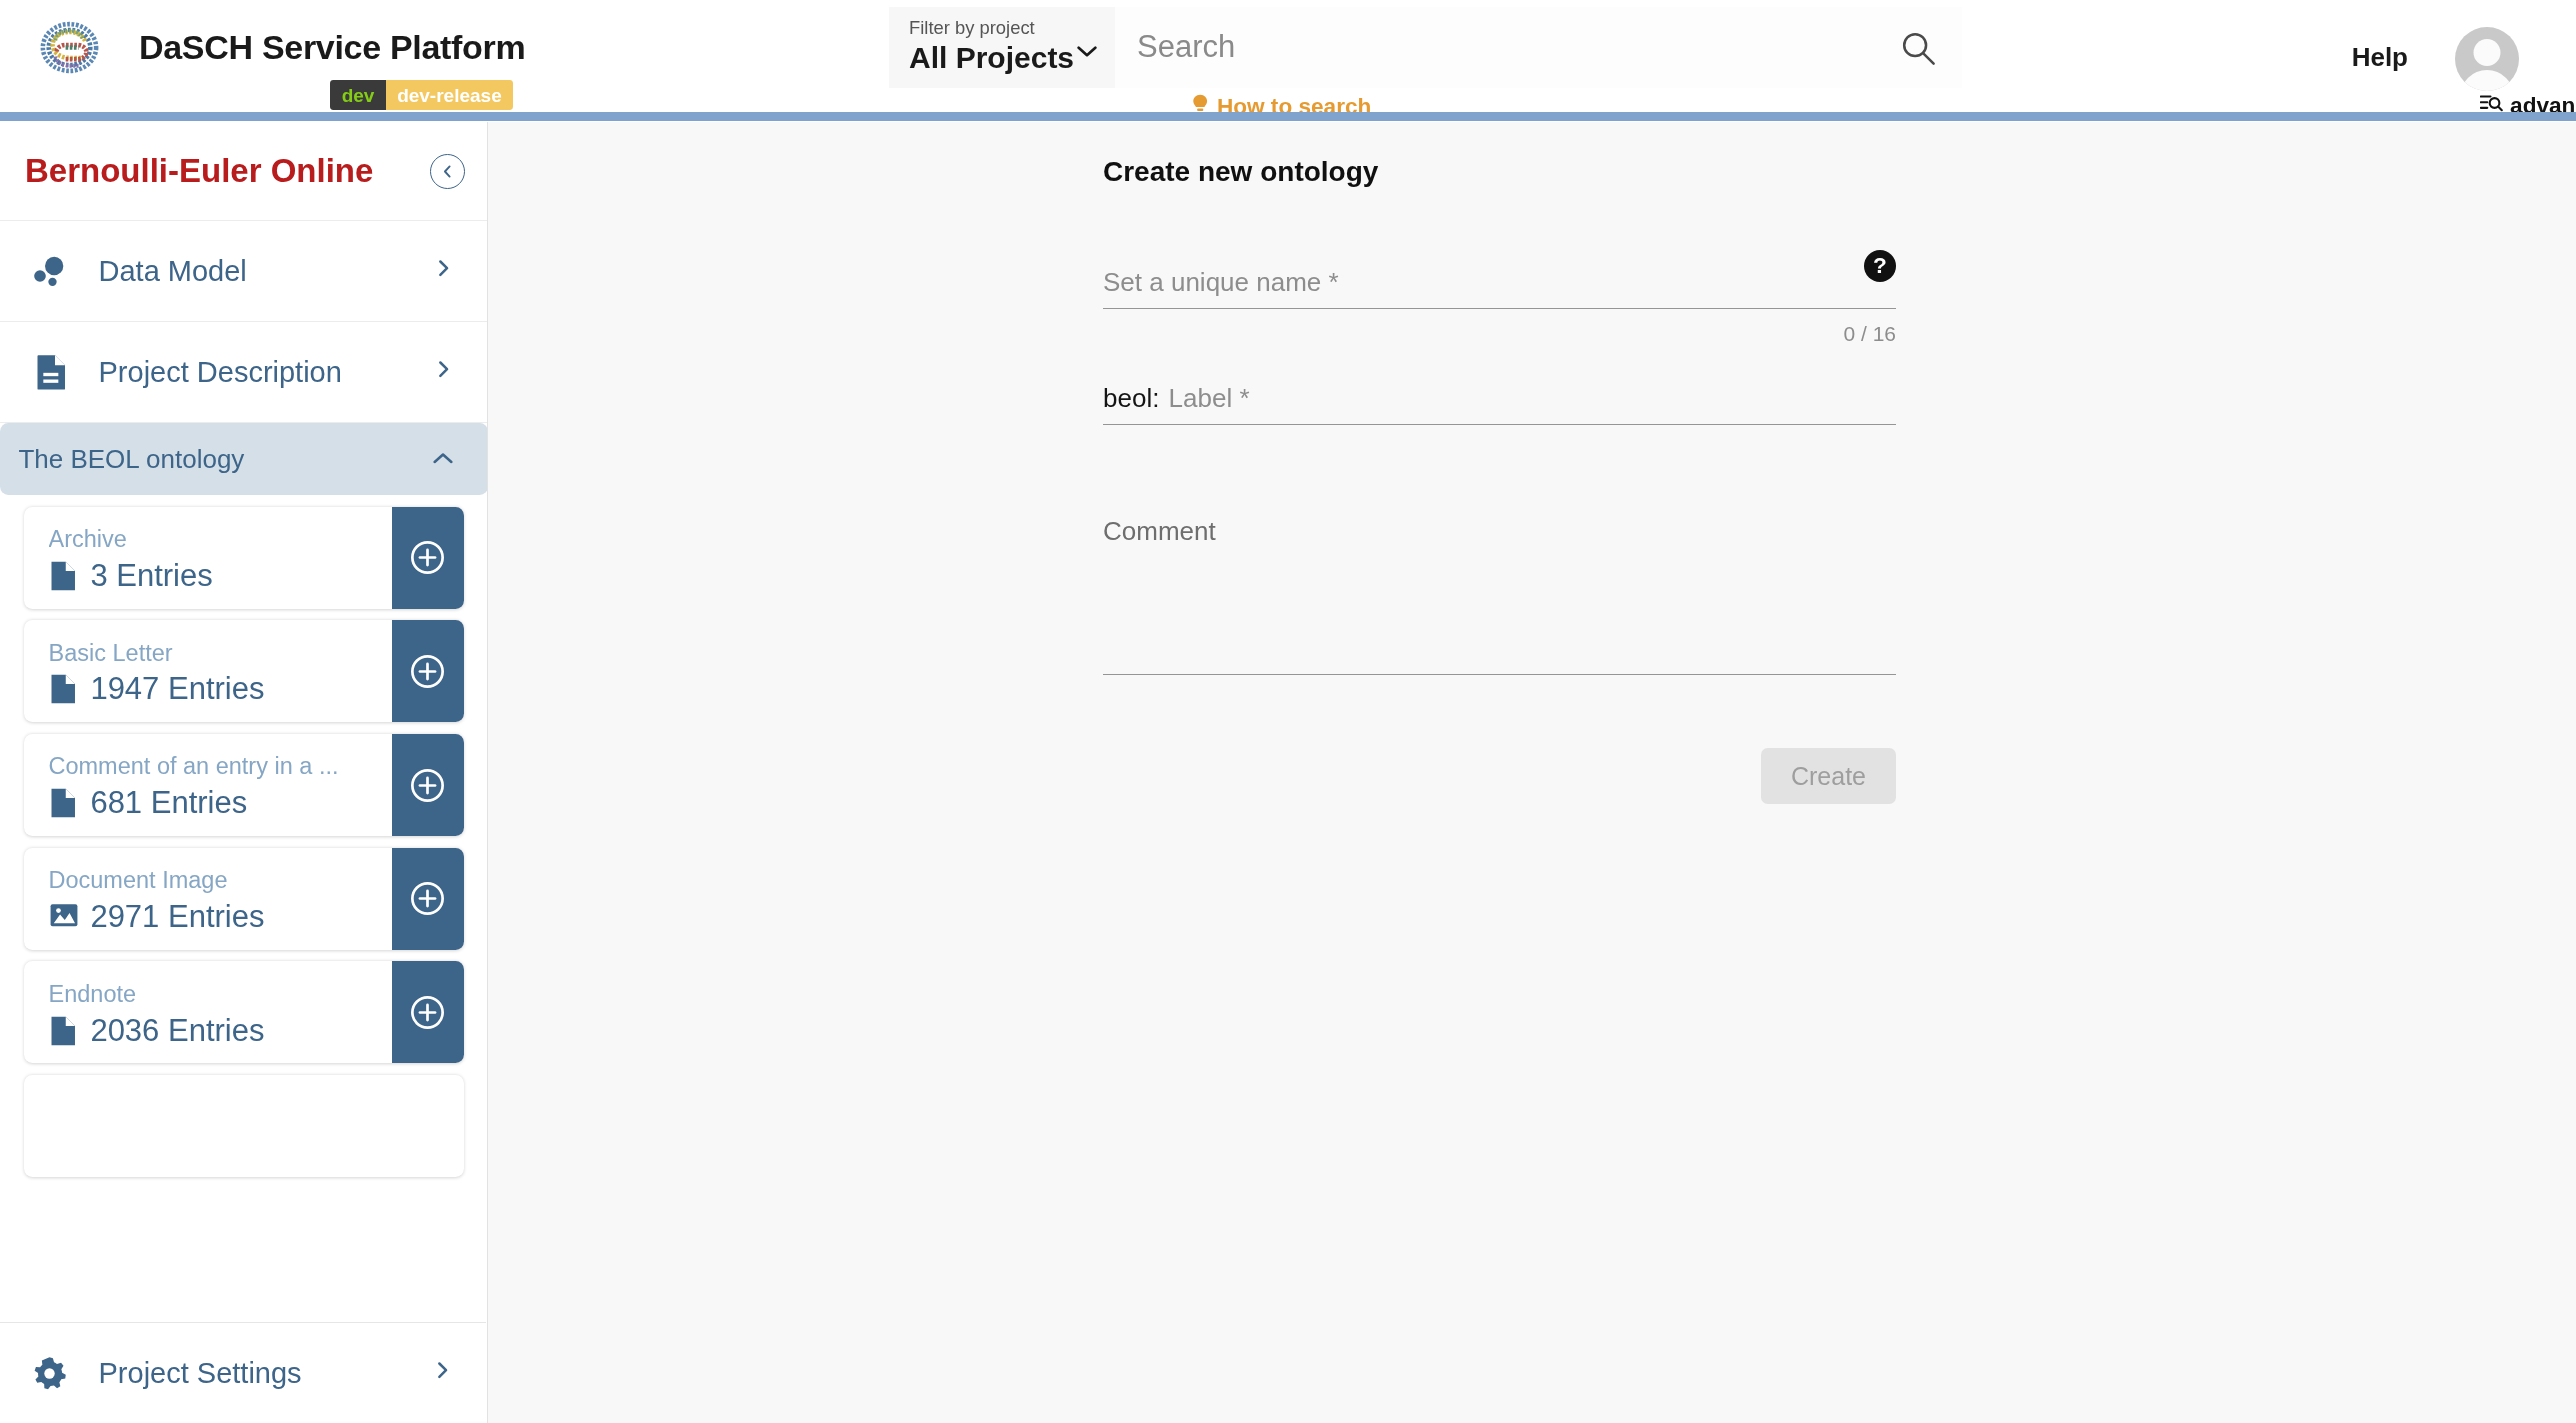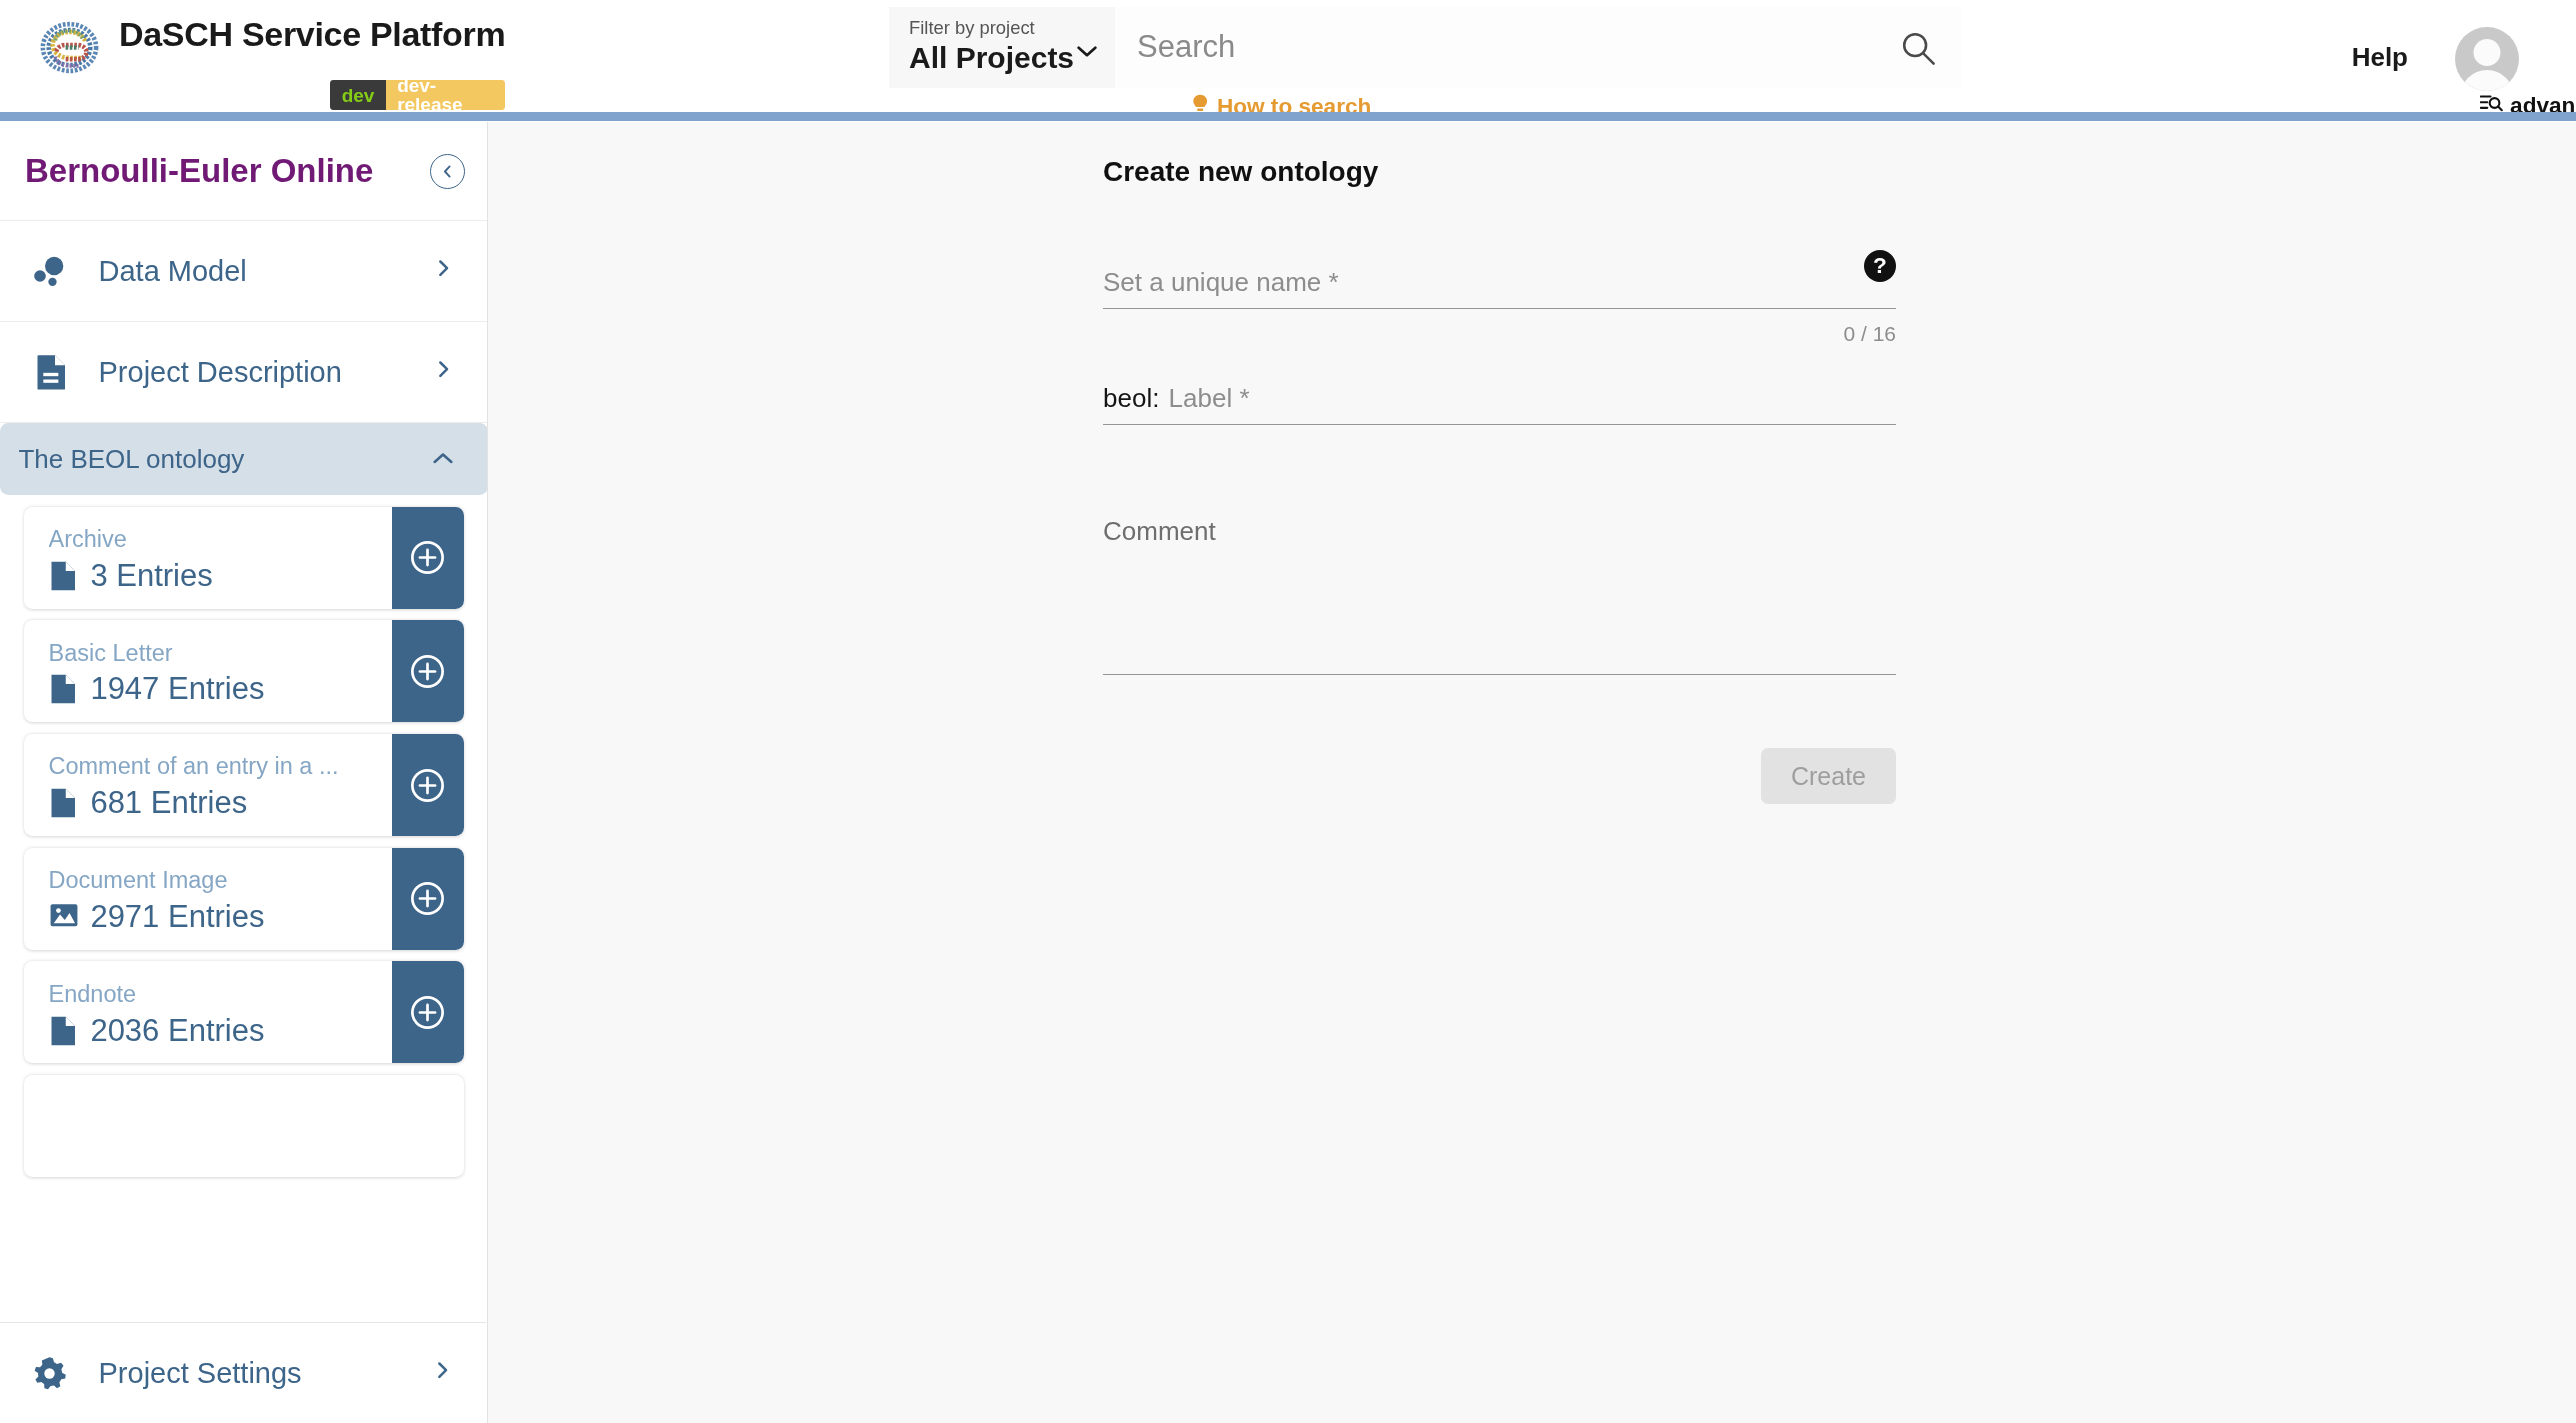--- a/index.html
+++ b/index.html
@@ -11,23 +11,24 @@
   }
 
   
   .header {
     position: relative;
     width: 2576px; height: 112px;
     background: #ffffff;
     display: flex; align-items: flex-start;
   }
   .brand {
-    display: flex; 
+    display: flex; align-items: center;
     margin-left: 37px; margin-top: 15px;
     position: relative;
+    gap: 20px;
   }
   .logo-wrap { width: 65px; height: 65px; display: block; }
   .brand-name {
     font-size: 34px; font-weight: bold; color: #1a1a1a;
     margin-left: 17px; letter-spacing: -0.3px; white-space: nowrap;
   }
   .release-badges {
     position: absolute; left: 293px; top: 65px;
     display: flex; height: 30px; border-radius: 3.4px; overflow: hidden;
   }
@@ -119,21 +120,21 @@
     background: #ffffff;
     border-right: 1.7px solid #e2e2e2;
     overflow: hidden;
   }
   .side-title-row {
     height: 99px; display: flex; align-items: center;
     padding-left: 25px; padding-right: 22px;
     border-bottom: 1.7px solid #ececec;
   }
   .side-title {
-    font-size: 33px; font-weight: bold; color: #701a75;
+    font-size: 33px; font-weight: bold; color: #b91c1c;
     flex: 1; white-space: nowrap;
   }
   .collapse-btn {
     width: 35px; height: 35px; border-radius: 50%;
     border: 1.7px solid #3d6489; background: #fff;
     display: flex; align-items: center; justify-content: center;
     cursor: pointer; flex-shrink: 0;
   }
 
   .side-link {

